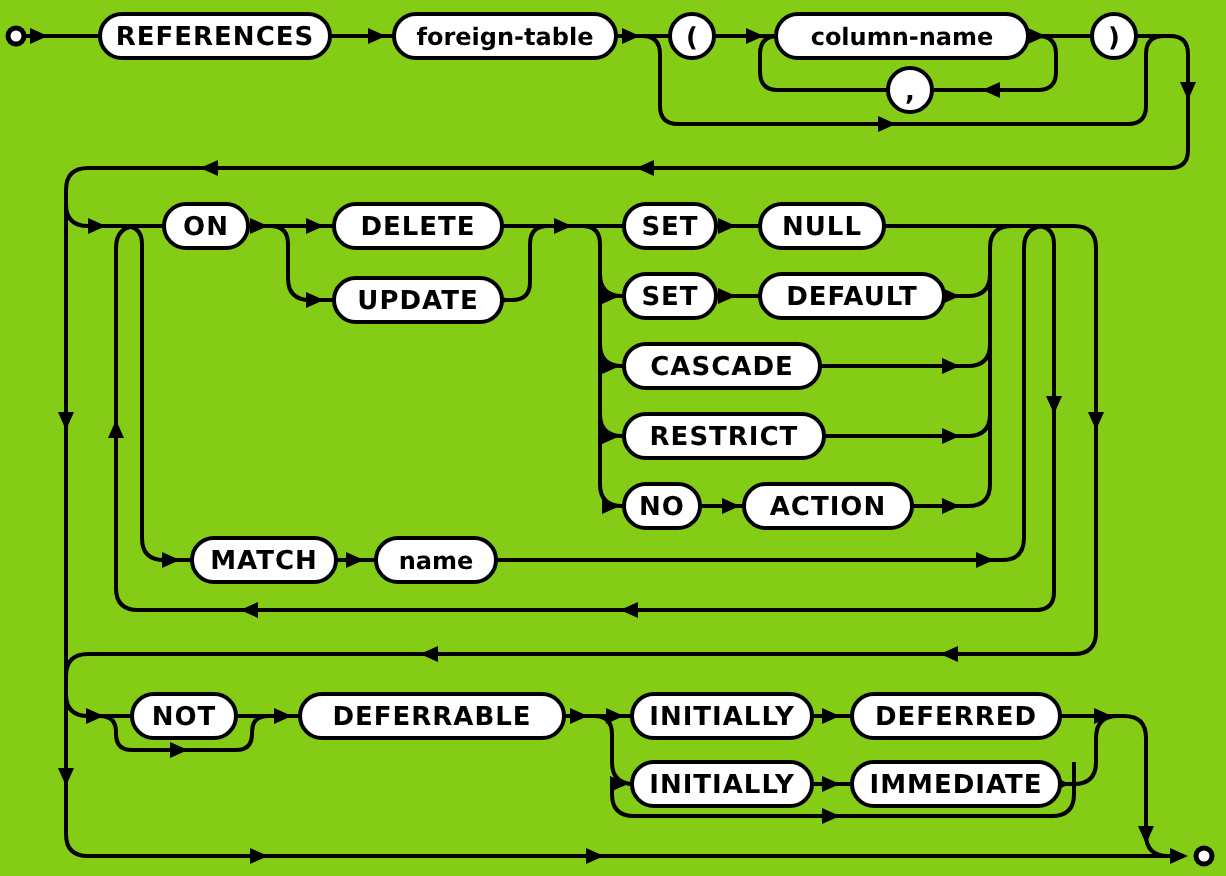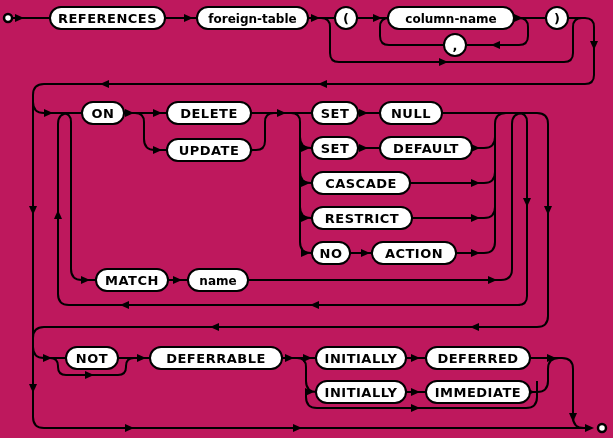--- a/index.html
+++ b/index.html
@@ -1,16 +1,16 @@
 <!DOCTYPE html>
 <html><head>
 <meta charset="utf-8">
 <style>
   html,body{margin:0;padding:0;background:#ffffff;}
-  #stage{width:613px;height:438px;position:relative;background:#be185d;overflow:hidden;}
+  #stage{width:613px;height:438px;position:relative;background:#84cc16;overflow:hidden;}
   svg text{font-family:"DejaVu Sans","Liberation Sans",sans-serif;font-weight:bold;fill:#000;}
   svg .kw{font-size:13px;letter-spacing:.5px;}
   svg .nt{font-size:12px;}
   svg .pu{font-size:13px;}
   svg .wire{fill:none;stroke:#000;stroke-width:2;}
   svg .bubble{fill:#ffffff;stroke:#000;stroke-width:2;}
   svg .head{fill:#000;stroke:none;}
   svg .term{fill:#ffffff;stroke:#000;stroke-width:2.5;}
 </style>
 </head>

